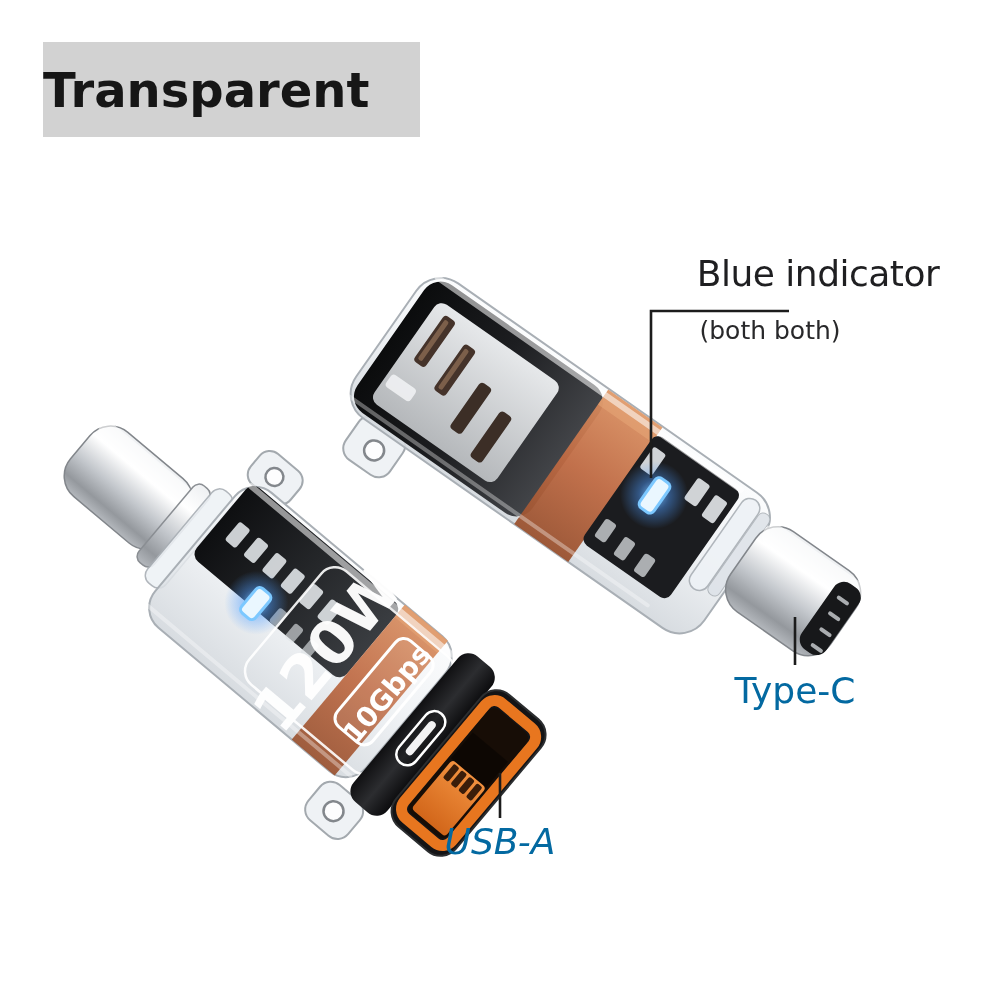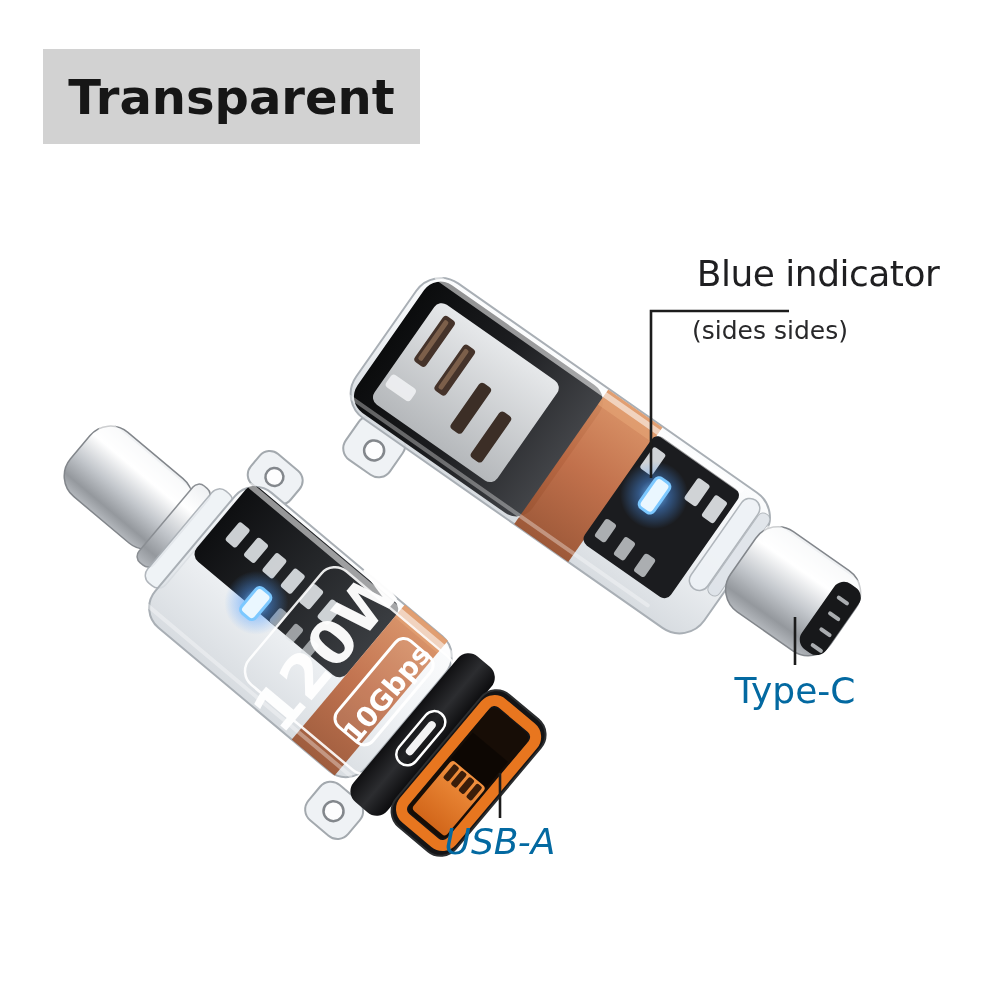--- a/index.html
+++ b/index.html
@@ -2,22 +2,22 @@
 <html><head>
 <meta charset="utf-8">
 <style>
   html,body{margin:0;padding:0;background:#ffffff;}
   .stage{
     position:relative;width:1000px;height:1000px;background:#ffffff;
     font-family:"DejaVu Sans","Liberation Sans",sans-serif;overflow:hidden;
   }
   .scene-svg{position:absolute;left:0;top:0;width:1000px;height:1000px;}
   .transparent-badge{
-    position:absolute;left:43px;top:49px;width:377px;height:95px;
-    background:#d2d2d2;display:flex;align-items:center;justify-content:center;
+    position:absolute;left:43px;top:42px;width:377px;height:95px;
+    background:#d2d2d2;display:flex;align-items:center;
   }
   .transparent-badge span{
     font-size:48px;font-weight:bold;color:#161616;letter-spacing:0px;white-space:nowrap;
   }
   .callout-title{
     position:absolute;left:818px;top:253px;transform:translateX(-50%);
     font-size:36px;font-weight:normal;color:#1f1f21;letter-spacing:-0.5px;white-space:nowrap;
   }
   .callout-sub{
     position:absolute;left:770px;top:316px;transform:translateX(-50%);
@@ -224,17 +224,17 @@
       <line x1="795" y1="617" x2="795" y2="665"></line>
       <line x1="500" y1="773" x2="500" y2="818"></line>
     </g>
   </svg>
 
   <div class="transparent-badge">
     <span>Transparent</span>
   </div>
 
   <div class="callout-title">Blue indicator</div>
-  <div class="callout-sub">(sides sides)</div>
+  <div class="callout-sub">(both both)</div>
 
   <div class="part-label label-type-c">Type-C</div>
   <div class="part-label label-usb-a">USB-A</div>
 </div>
 
 </body></html>

